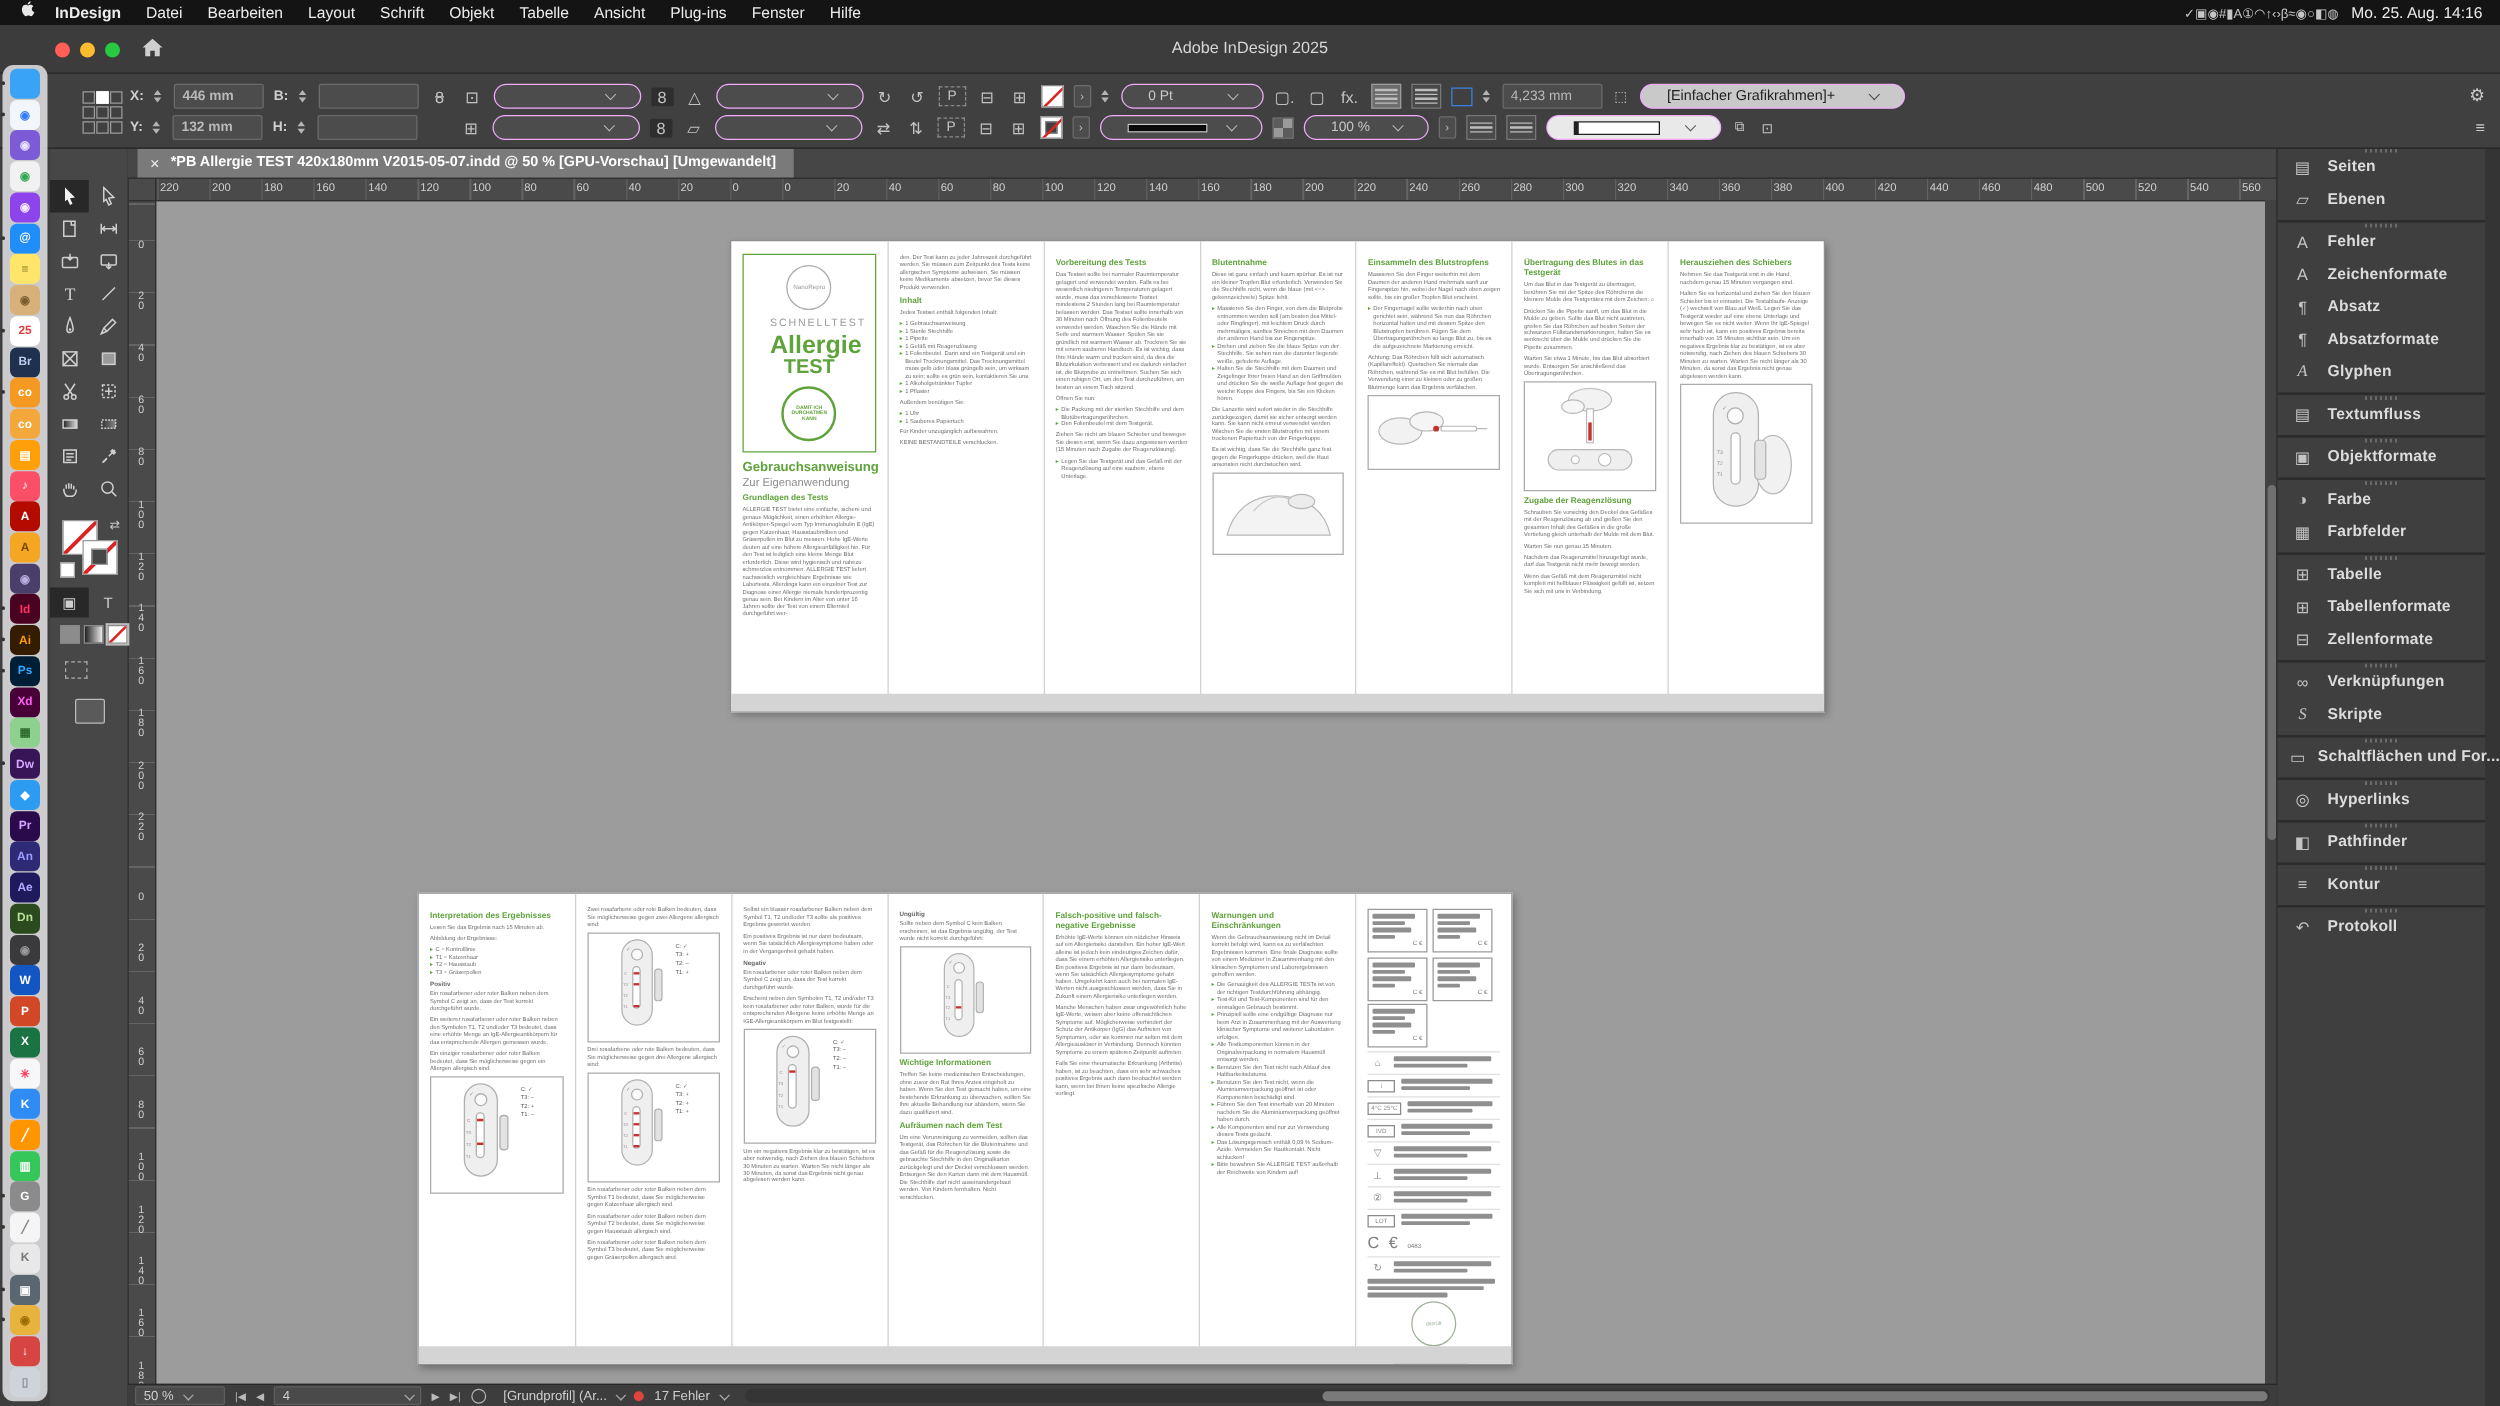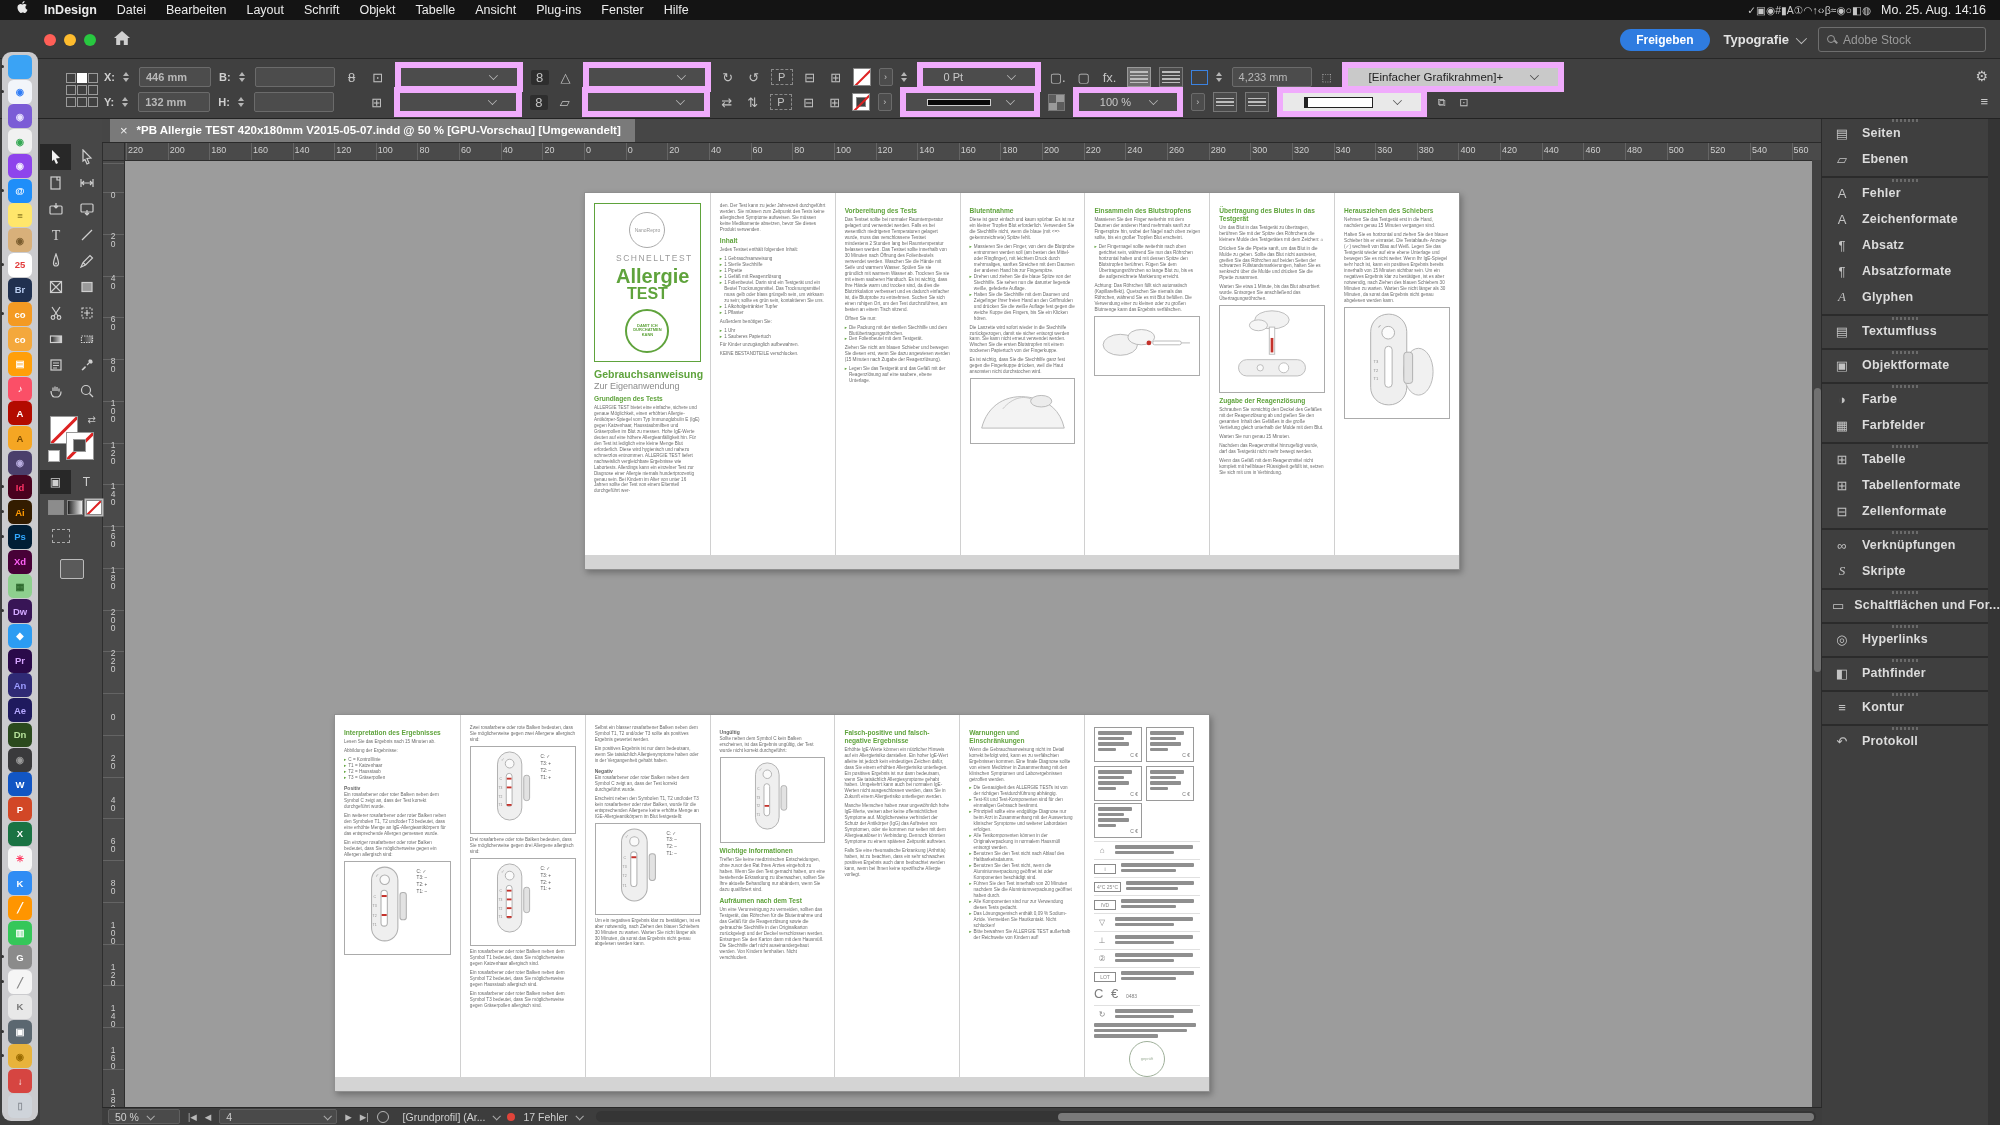--- a/index.html
+++ b/index.html
@@ -42,21 +42,21 @@
   .cp-row{position:absolute;left:104px;right:40px;height:22px;display:flex;align-items:center;gap:8px;}
   #cp-row1{top:8px;} #cp-row2{top:33px;}
   .cp-label{color:#cfcfcf;font-weight:bold;}
   .stepper{display:inline-flex;flex-direction:column;gap:2px;margin-right:2px;}
   .stepper i{width:0;height:0;border-left:3.5px solid transparent;border-right:3.5px solid transparent;}
   .stepper i.up{border-bottom:4px solid #b5b5b5;}
   .stepper i.dn{border-top:4px solid #b5b5b5;}
   .field{background:#4c4c4c;border:1px solid #6b6b6b;border-radius:2px;height:18px;display:flex;
          align-items:center;padding:0 6px;color:#b9b9b9;}
   .field.w70{width:58px;font-weight:bold;} .field.w80{width:66px;}
-  .selbox{background:#4c4c4c;border:6px solid #f0abfc;border-radius:0;height:18px;display:flex;
+  .selbox{background:#4c4c4c;border:1px solid #f0abfc;border-radius:10px;height:18px;display:flex;
           align-items:center;justify-content:space-between;padding:0 21px;}
   .selbox .chev{transform:rotate(45deg) translateY(-2px) scale(.8);}
   .cicon{color:#c2c2c2;font-size:13px;width:18px;text-align:center;}
   .cicon.small{font-size:11px;width:14px;}
   .swatch{width:16px;height:16px;background:#fff;border:1px solid #888;position:relative;overflow:hidden;}
   .swatch:after{content:"";position:absolute;left:-3px;top:7px;width:26px;height:2px;background:#d22;transform:rotate(-45deg);}
   .swatch.stroke:before{content:"";position:absolute;left:3px;top:3px;width:8px;height:8px;background:#404040;border:1px solid #888;}
   .gtbtn{width:12px;height:16px;background:#4c4c4c;border:1px solid #6b6b6b;border-radius:2px;
          color:#c2c2c2;font-size:9px;display:flex;align-items:center;justify-content:center;}
   .strokestyle{width:86px;} .strokestyle .bar{width:62px;height:5px;background:#0a0a0a;border:1px solid #cfcfcf;}
@@ -210,31 +210,21 @@
 
   <div id="titlebar">
     <span class="tl" id="tl-close"></span>
     <span class="tl" id="tl-min"></span>
     <span class="tl" id="tl-zoom"></span>
     <span id="home-btn">
       <svg width="20" height="20" viewBox="0 0 20 20">
           <path fill="#cfcfcf" d="M10 3l8 7h-2.2v7h-4v-4.5H8.2V17h-4v-7H2z"></path>
         </svg>
     </span>
-    <div id="tb-right">
-      <span id="share-btn">Freigeben</span>
-      <span id="workspace">
-        <span>Typografie</span>
-        <span class="chev"></span>
-      </span>
-      <span id="stock-search">
-        <span class="search-glyph"></span>
-        <span>Adobe Stock</span>
-      </span>
-    </div>
+    <div id="tb-title">Adobe InDesign 2025</div>
   </div>
 
   <div id="cpanel">
     <div id="proxy">
       <span></span>
         <span class="sel"></span>
         <span></span>
       <span></span>
         <span></span>
         <span></span>

